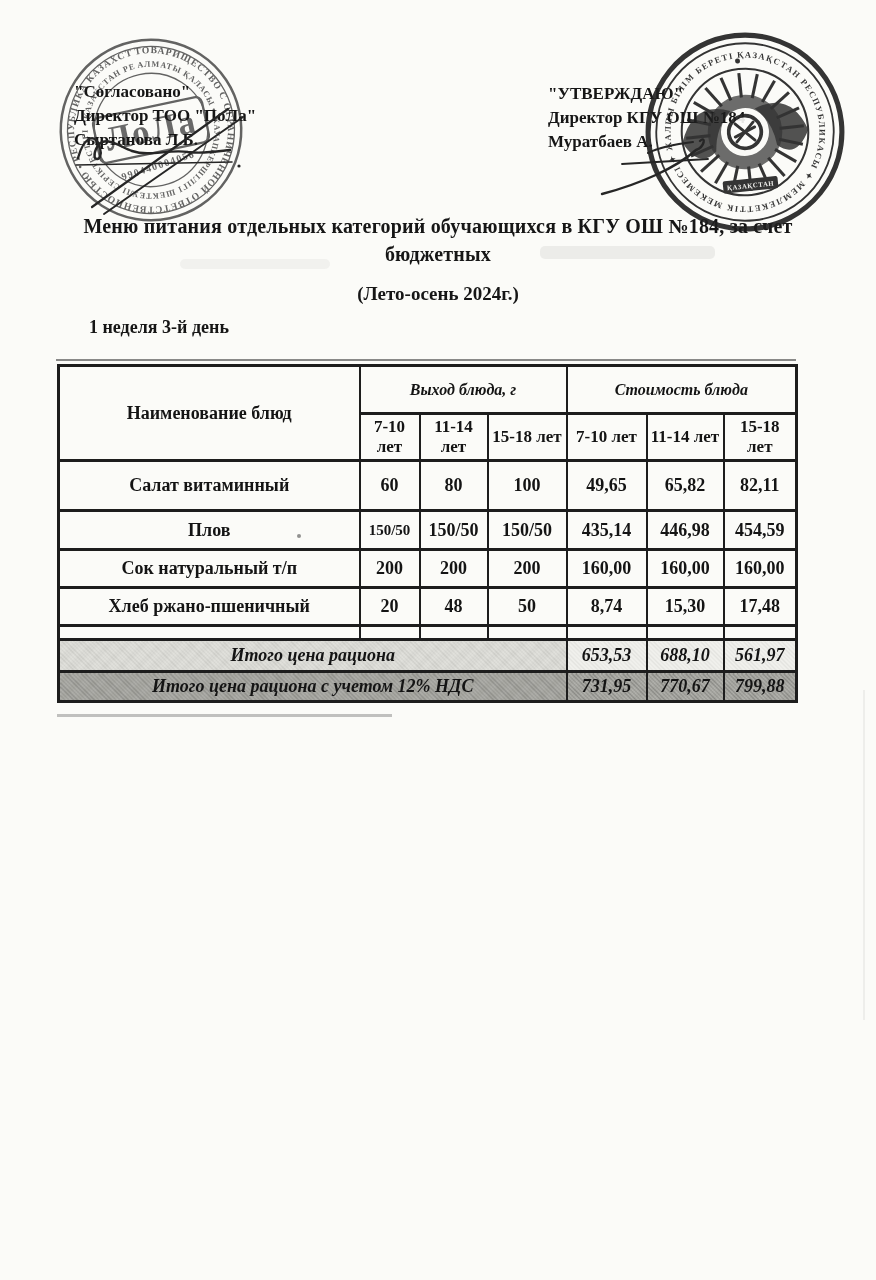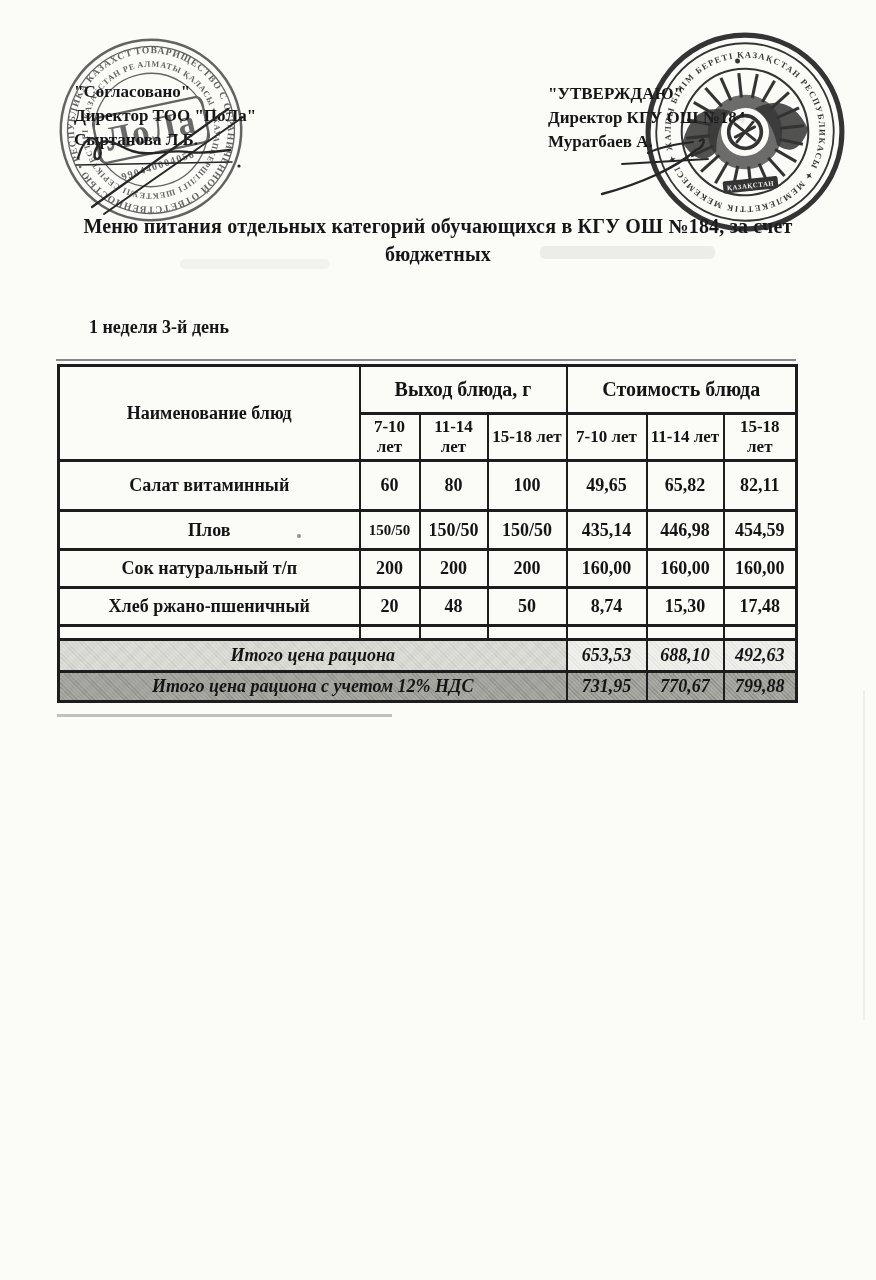--- a/index.html
+++ b/index.html
@@ -26,21 +26,21 @@
   .doc-week{position:absolute;left:66px;top:317px;font-size:18px;font-weight:700;margin-left:23px;}
   
   .menu-table-wrap{position:absolute;left:57px;top:364px;}
   .pre-topline{position:absolute;left:-1px;top:-5px;width:740px;height:2px;background:#2c2c2c;opacity:.55;}
   table.menu{border-collapse:collapse;table-layout:fixed;width:739px;
     font-weight:700;font-size:18px;color:#141414;}
   table.menu td,table.menu th{border:2px solid #1d1d1d;border-top-width:3px;border-bottom-width:3px;
     padding:0 2px;text-align:center;vertical-align:middle;font-weight:700;}
   table.menu{border:3px solid #1d1d1d;}
   td.name-cell{text-align:left;padding-left:9px;}
-  th.group-h{font-size:20px;}
+  th.group-h{font-size:16px;font-style:italic;}
   th.age-h{font-size:17px;line-height:20px;}
   th.name-h{font-size:18px;}
   .small-num{font-size:15px;}
   .totals-label{text-align:left;padding-left:9px;font-style:italic;font-size:18px;}
   .totals-val{font-style:italic;}
   .tex-light{background-color:#e4e4df;
     background-image:repeating-linear-gradient(45deg,rgba(0,0,0,.08) 0 1px,transparent 1px 3px),
       repeating-linear-gradient(-45deg,rgba(0,0,0,.05) 0 1px,transparent 1px 2px);}
   .tex-light-val{background-color:#f0f0ec;
     background-image:repeating-linear-gradient(45deg,rgba(0,0,0,.05) 0 1px,transparent 1px 3px);}
@@ -153,20 +153,21 @@
       <line x1="104" y1="214" x2="243" y2="117" stroke-width="2"></line>
       <path d="M700,141 C706,135 705,147 696,150 C676,168 640,184 602,194" stroke-width="2.4"></path>
       <path d="M648,153 C660,147 676,144 693,142" stroke-width="2"></path>
       <line x1="622" y1="164" x2="708" y2="159" stroke-width="1.8"></line>
     </g>
   </svg>
 
   <div class="doc-title">
     <div>Меню питания отдельных категорий обучающихся в КГУ ОШ №184,  за счет бюджетных</div>
   </div>
+  <div class="doc-season">(Лето-осень 2024г.)</div>
   <div class="doc-week">1 неделя 3-й день</div>
 
   <div class="menu-table-wrap">
     <div class="pre-topline"></div>
     <table class="menu">
       <colgroup>
         <col style="width:301px">
           <col style="width:60px">
           <col style="width:68px">
           <col style="width:79px">
@@ -230,21 +231,21 @@
         <td></td>
             <td></td>
         <td></td>
             <td></td>
         <td></td>
       </tr>
       <tr style="height:32px">
         <td class="totals-label tex-light" colspan="4">Итого цена рациона</td>
         <td class="totals-val tex-light-val">653,53</td>
         <td class="totals-val tex-light-val">688,10</td>
-        <td class="totals-val tex-light-val">492,63</td>
+        <td class="totals-val tex-light-val">561,97</td>
       </tr>
       <tr style="height:30px">
         <td class="totals-label tex-dark" colspan="4">Итого цена рациона с учетом 12% НДС</td>
         <td class="totals-val tex-dark">731,95</td>
         <td class="totals-val tex-dark">770,67</td>
         <td class="totals-val tex-dark">799,88</td>
       </tr>
     </tbody>
       </table>
   </div>

